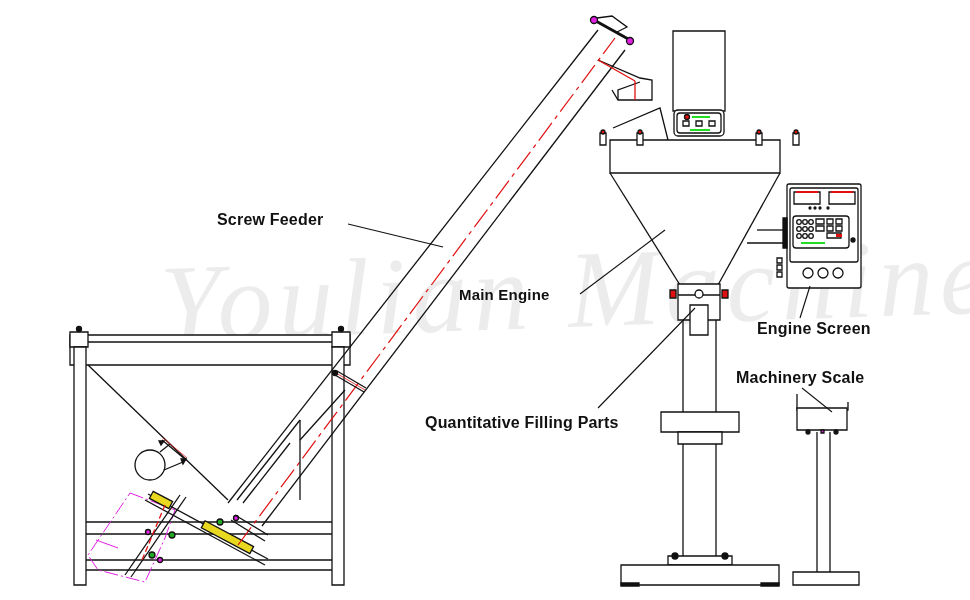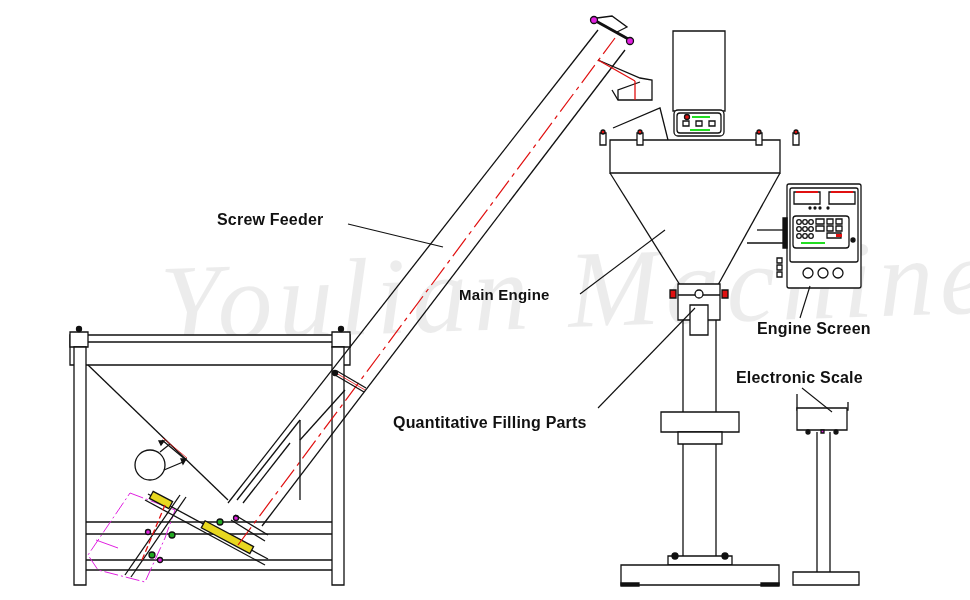--- a/index.html
+++ b/index.html
@@ -212,14 +212,14 @@
     <line x1="580" y1="294" x2="665" y2="230"></line>
     <line x1="598" y1="408" x2="695" y2="308"></line>
     <line x1="800" y1="318" x2="810" y2="286"></line>
     <line x1="802" y1="388" x2="832" y2="412"></line>
   </g>
 </svg>
 
 <div class="lbl" style="left:217px; top:211px;">Screw Feeder</div>
 <div class="lbl" style="left:459px; top:286px; font-size:15px;">Main Engine</div>
 <div class="lbl" style="left:757px; top:320px;">Engine Screen</div>
-<div class="lbl" style="left:736px; top:369px;">Electronic Scale</div>
-<div class="lbl" style="left:393px; top:414px;">Quantitative Filling Parts</div>
+<div class="lbl" style="left:736px; top:369px;">Machinery Scale</div>
+<div class="lbl" style="left:425px; top:414px;">Quantitative Filling Parts</div>
 
 </body></html>

